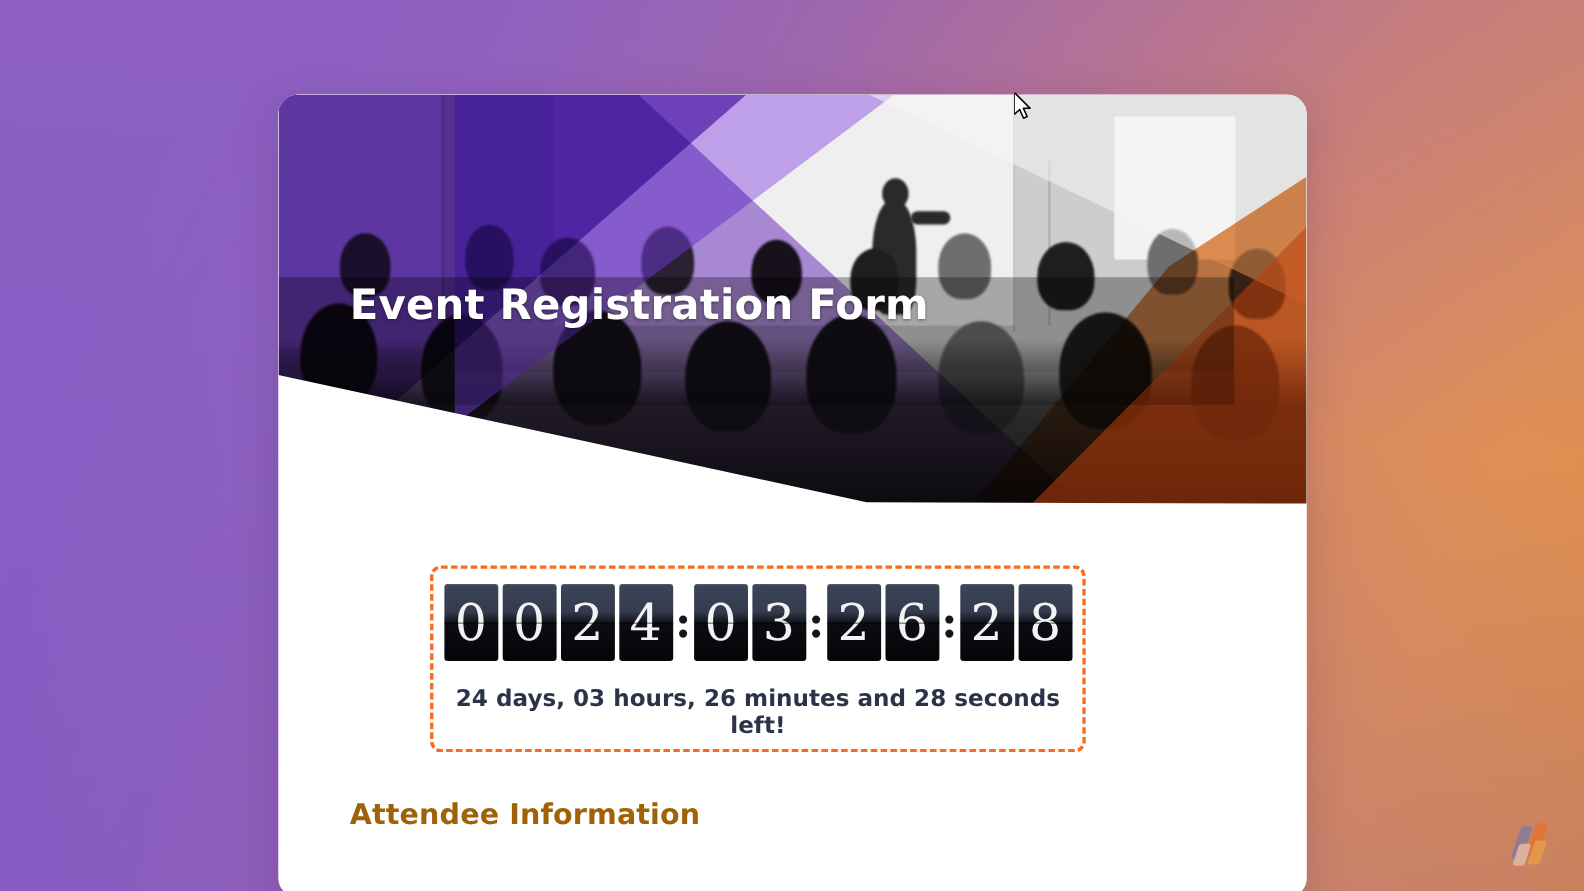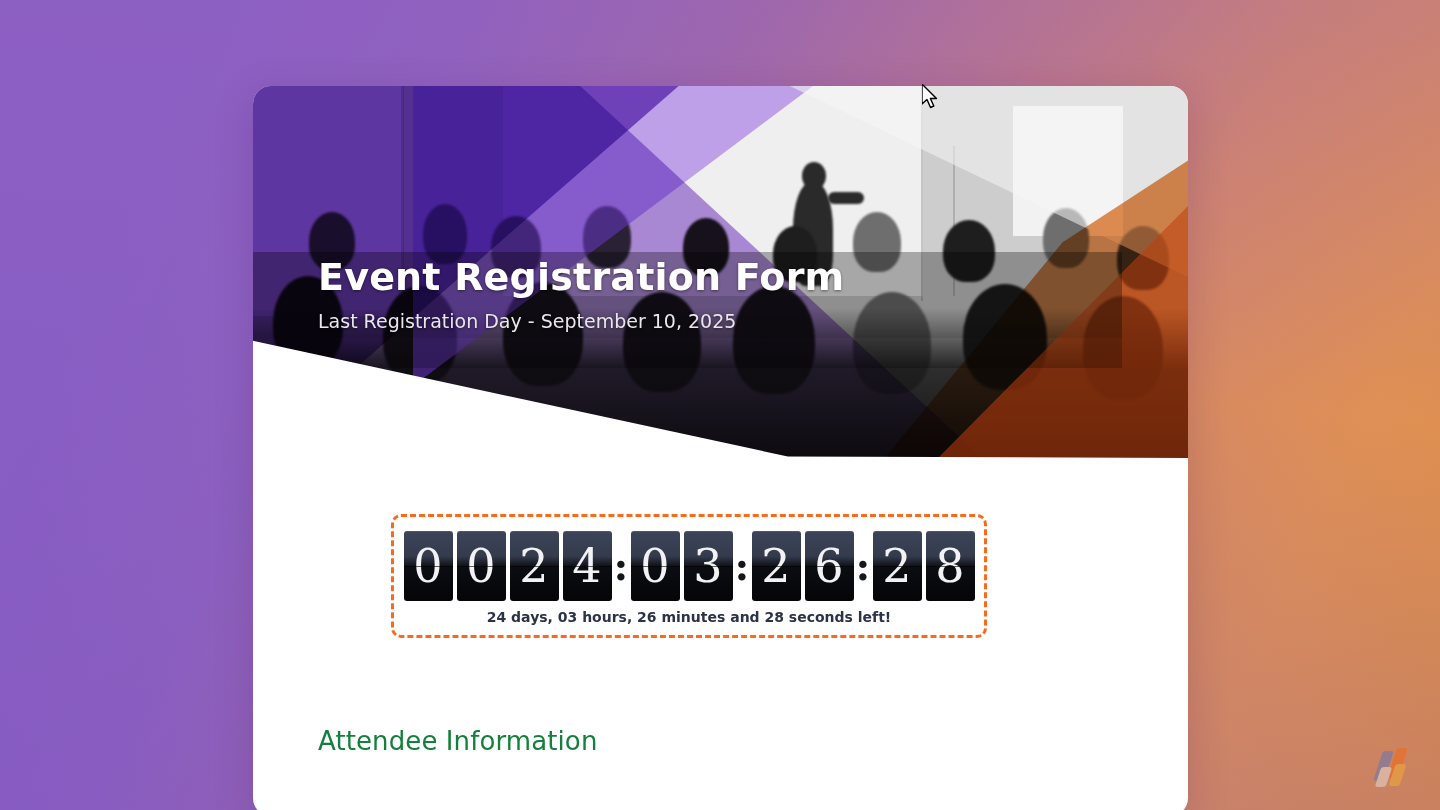--- a/index.html
+++ b/index.html
@@ -251,38 +251,38 @@
   .colon {
     width: 19px;
     text-align: center;
     color: #14161c;
     font-family: "DejaVu Serif", "Liberation Serif", serif;
     font-size: 40px;
     line-height: 70px;
     font-weight: bold;
   }
   #countdown-caption {
-    margin-top: 8px;
+    margin-top: 22px;
     text-align: center;
-    font-size: 14px;
+    font-size: 21px;
     font-weight: bold;
     color: #2c3248;
   }
 
   
   #section-attendee {
     position: absolute;
     left: 65px;
     top: 640px;
   }
   #section-heading {
     margin: 0;
     font-size: 26px;
-    font-weight: normal;
-    color: #15803d;
+    font-weight: bold;
+    color: #a16207;
     letter-spacing: 0.1px;
   }
   #section-subheading {
     margin: 18px 0 0 0;
     font-size: 16px;
     color: #5b6279;
   }
 
   
   #jotform-watermark {
@@ -379,21 +379,20 @@
       <div class="overlay-purple-2"></div>
       <div class="overlay-orange-2"></div>
       <div class="overlay-orange"></div>
 
       <div class="title-band"></div>
       <div class="title-band-2"></div>
     </div>
 
     <div id="header-text">
       <h1 id="form-title">Event Registration Form</h1>
-      <p id="form-subtitle">Last Registration Day - September 10, 2025</p>
     </div>
 
     <div id="countdown-wrap">
       <div id="countdown-digits">
 
         <div class="digit-group">
           <div class="digit">0</div>
           <div class="digit">0</div>
           <div class="digit">2</div>
           <div class="digit">4</div>

